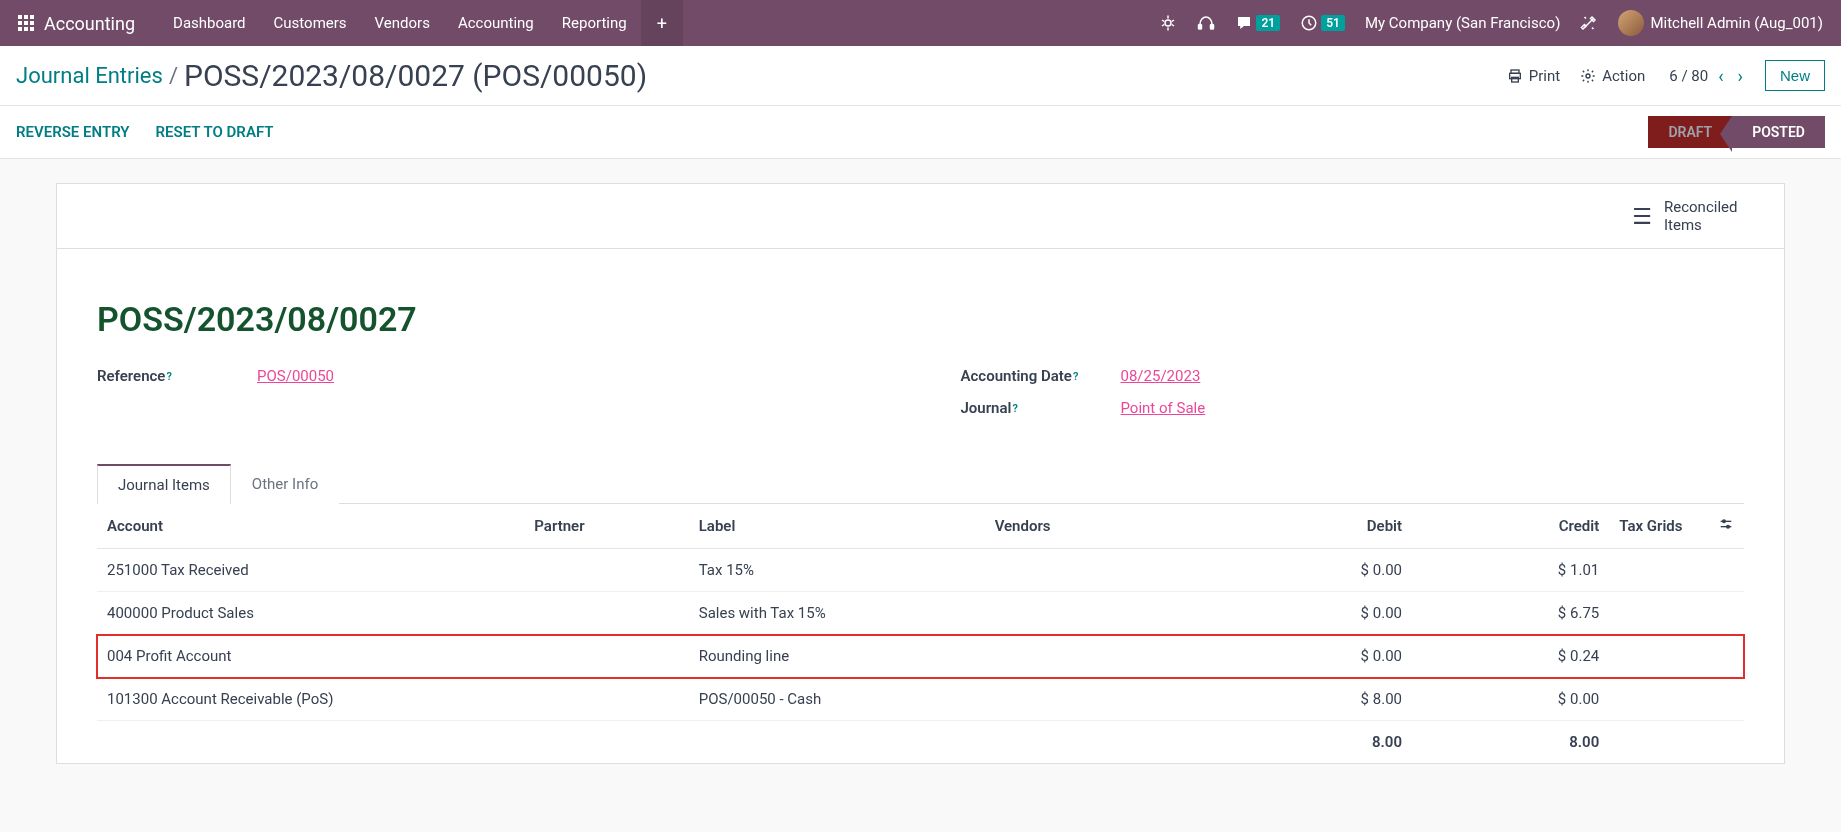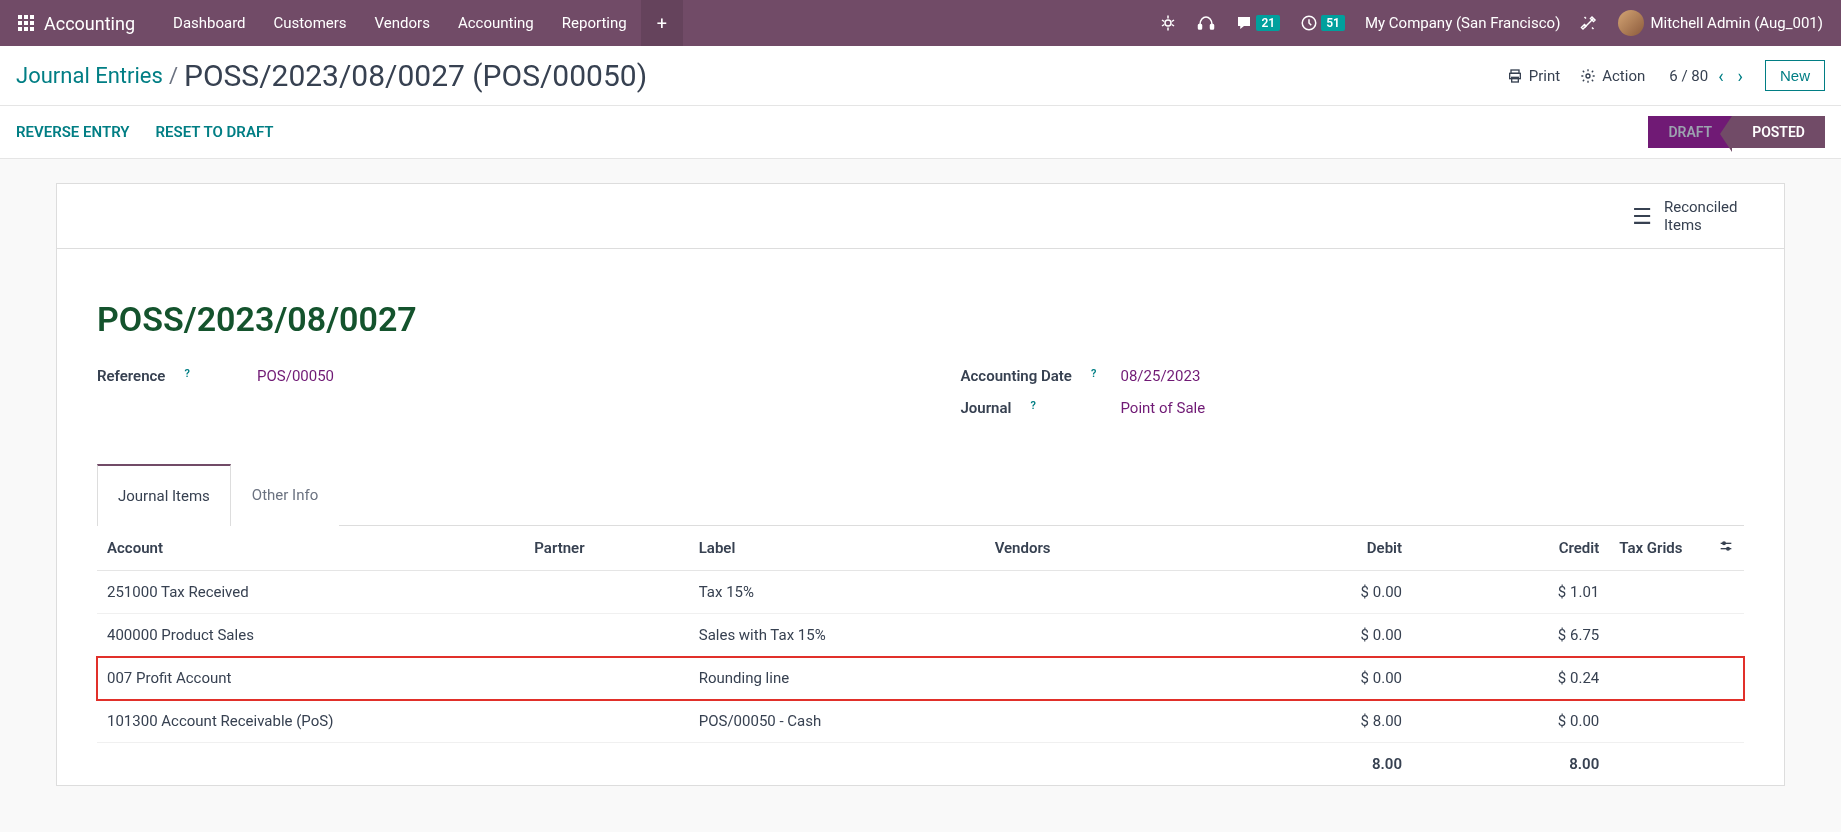--- a/index.html
+++ b/index.html
@@ -18,38 +18,38 @@
   .breadcrumb-bar .bc-sep { color:#6b7280; font-size:22px; margin: 0 6px; }
   .breadcrumb-bar .bc-current { color:#374151; font-size:30px; }
   .bc-spacer { flex:1; }
   .bc-action { display:flex; align-items:center; gap:6px; color:#374151; font-size:15px; margin-left:20px; cursor:pointer; }
   .pager { display:flex; align-items:center; gap:6px; margin-left:24px; font-size:15px; }
   .pager-arrow { cursor:pointer; color:#017E84; font-size:18px; padding:0 4px; }
   .btn-new { border:1px solid #017E84; color:#017E84; background:#fff; padding:6px 14px; font-size:15px; margin-left:18px; cursor:pointer; }
   .action-bar { background:#fff; display:flex; align-items:center; padding: 10px 16px; border-bottom:1px solid #e5e5e5; }
   .action-btn { color:#017E84; font-weight:600; font-size:15px; margin-right:26px; cursor:pointer; }
   .status-tabs { margin-left:auto; display:flex; }
-  .status-chevron { position:relative; padding:8px 20px; background:#701a75; color:#9ca3af; font-weight:600; font-size:14px; }
+  .status-chevron { position:relative; padding:8px 20px; background:#7f1d1d; color:#9ca3af; font-weight:600; font-size:14px; }
   .status-chevron.active { background:#714B67; color:#fff; }
   .status-chevron.active::before { content:""; position:absolute; left:-12px; top:0; border-top:18px solid transparent; border-bottom:18px solid transparent; border-right:12px solid #714B67; }
   .content { padding: 24px 56px; }
   .card { background:#fff; border:1px solid #ddd; }
   .card-top { display:flex; justify-content:flex-end; border-bottom:1px solid #ddd; padding:14px 30px; }
   .reconciled { display:flex; align-items:center; gap:12px; color:#374151; font-size:15px; cursor:pointer; }
   .reconciled .bars-icon { font-size:22px; }
   .card-body { padding: 30px 40px 0 40px; }
   .entry-title { font-size:34px; font-weight:600; color:#14532d; margin-bottom:28px;margin-top:20px; }
   .meta-row { display:flex; gap:80px; margin-bottom:32px; }
   .meta-col { flex:1; }
   .meta-line { display:flex; margin-bottom:14px; font-size:15px; }
-  .meta-label { width:160px; font-weight:600; color:#374151; display:flex; align-items:flex-start; gap:19px; }
+  .meta-label { width:160px; font-weight:600; color:#374151; display:flex; align-items:center; gap:1px; }
   .help-q { color:#017E84; font-size:11px; vertical-align:super; }
-  .meta-value { color:#701a75; }
+  .meta-value { color:#ec4899;text-decoration:underline; }
   .tabs { display:flex; border-bottom:1px solid #ddd; }
-  .tab { padding:21px 20px; font-size:15px; color:#6b7280; border:1px solid transparent; border-bottom:none; cursor:pointer; position:relative; top:1px; background:#fff; }
+  .tab { padding:10px 20px; font-size:15px; color:#6b7280; border:1px solid transparent; border-bottom:none; cursor:pointer; position:relative; top:1px; background:#fff; }
   .tab.active { color:#374151; border-color:#ddd; border-top:2px solid #714B67; background:#fff; }
   .jtable { width:100%; border-collapse:collapse; font-size:15px; }
   .jtable th { text-align:left; font-weight:600; padding:12px 10px; color:#374151; border-bottom:1px solid #e5e5e5; }
   .jtable th.num, .jtable td.num { text-align:right; }
   .jtable td { padding:12px 10px; border-bottom:1px solid #f0f0f0; color:#374151; }
   .jtable tr.highlight td { position:relative; }
   .jtable tr.highlight { outline:2px solid #e1302a; outline-offset:-1px; }
   .jtable .total-row td { font-weight:600; border-bottom:none; }
   .settings-icon-th { width:40px; text-align:center; }
   svg { display:block; }
@@ -241,21 +241,21 @@
               <td>400000 Product Sales</td>
               <td></td>
               <td>Sales with Tax 15%</td>
               <td></td>
               <td class="num">$ 0.00</td>
               <td class="num">$ 6.75</td>
               <td></td>
               <td></td>
             </tr>
             <tr class="highlight">
-              <td>007 Profit Account</td>
+              <td>004 Profit Account</td>
               <td></td>
               <td>Rounding line</td>
               <td></td>
               <td class="num">$ 0.00</td>
               <td class="num">$ 0.24</td>
               <td></td>
               <td></td>
             </tr>
             <tr>
               <td>101300 Account Receivable (PoS)</td>

